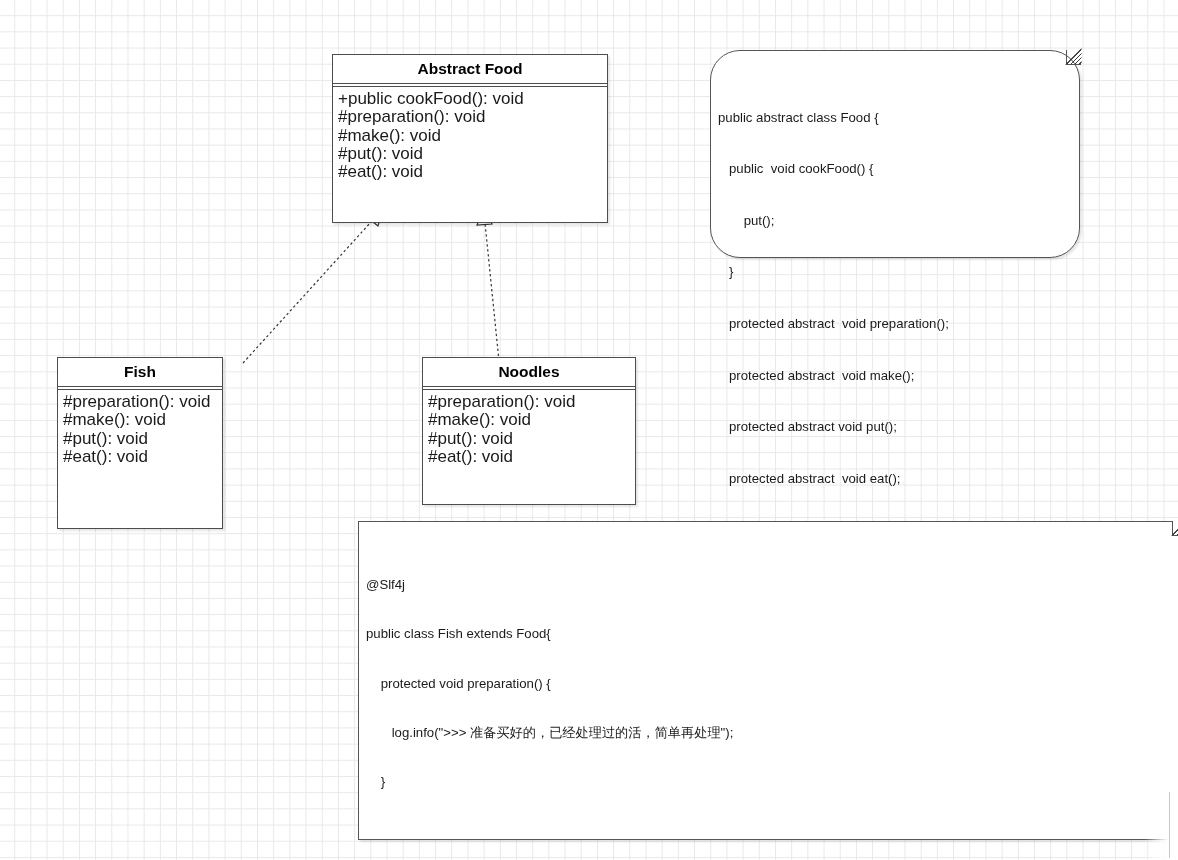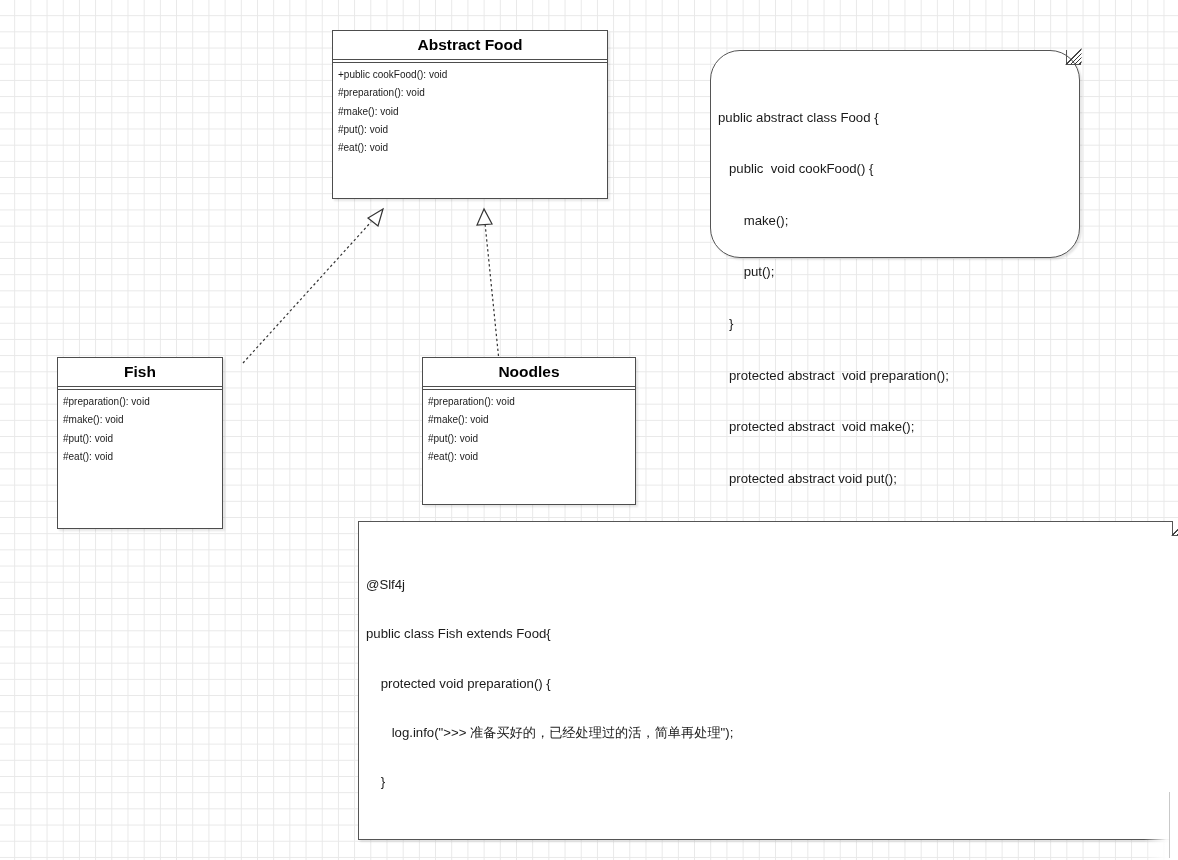--- a/index.html
+++ b/index.html
@@ -43,21 +43,21 @@
     height: 0;
     border-top: 1.5px solid #4d4d4d;
     border-bottom: 1.5px solid #4d4d4d;
     margin-top: 0;
     box-sizing: border-box;
     background: #ffffff;
     height: 4px;
   }
   .uml-members {
     padding: 3px 5px 4px 5px;
-    font-size: 10px;
+    font-size: 17px;
     color: #1a1a1a;
     line-height: 18.3px;
   }
   .uml-members div {
     white-space: pre;
   }
 
   
   .note-box {
     position: absolute;
@@ -159,21 +159,21 @@
       <path class="dashline" d="M 243 363 L 371 222"></path>
       <path class="arrowhead" d="M 383 209 L 368 218 L 378 226 Z"></path>
     </g>
 
     <g>
       <path class="dashline" d="M 499 361 L 485 223"></path>
       <path class="arrowhead" d="M 484 209 L 477 225 L 492 224 Z"></path>
     </g>
   </svg>
 
-  <div class="uml-class" style="left:332px; top:30px; width:276px; height:169px;">
+  <div class="uml-class" style="left:332px; top:54px; width:276px; height:169px;">
     <div class="uml-title">Abstract Food</div>
     <div class="uml-sep"></div>
     <div class="uml-members">
       <div>+public cookFood(): void</div>
       <div>#preparation(): void</div>
       <div>#make(): void</div>
       <div>#put(): void</div>
       <div>#eat(): void</div>
     </div>
   </div>
@@ -197,21 +197,20 @@
       <div>#make(): void</div>
       <div>#put(): void</div>
       <div>#eat(): void</div>
     </div>
   </div>
 
   <div class="note-box" style="left:710px; top:50px; width:370px; height:208px;border-radius:30px;">
     <div class="note-fold"></div>
     <div class="code-line">public abstract class Food {</div>
     <div class="code-line">   public  void cookFood() {</div>
-    <div class="code-line">       make();</div>
     <div class="code-line">       put();</div>
     <div class="code-line">   }</div>
     <div class="code-line">   protected abstract  void preparation();</div>
     <div class="code-line">   protected abstract  void make();</div>
     <div class="code-line">   protected abstract void put();</div>
     <div class="code-line">   protected abstract  void eat();</div>
     <div class="code-line">}</div>
   </div>
 
   <div class="note-box" style="left:358px; top:521px; width:828px; height:319px; line-height:16.4px;">

